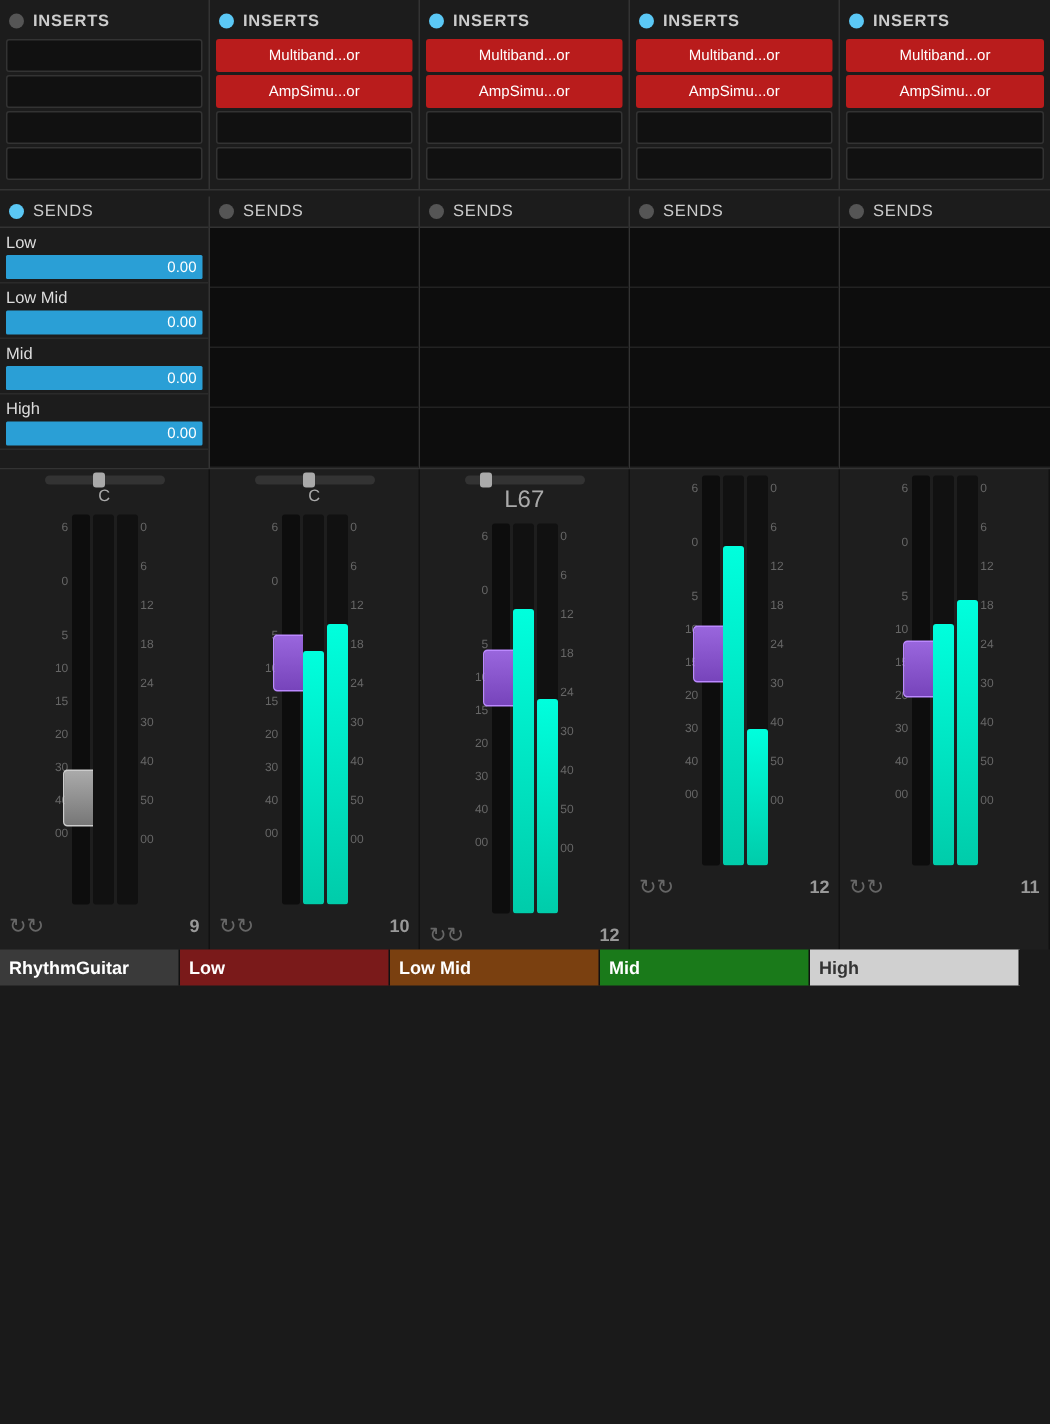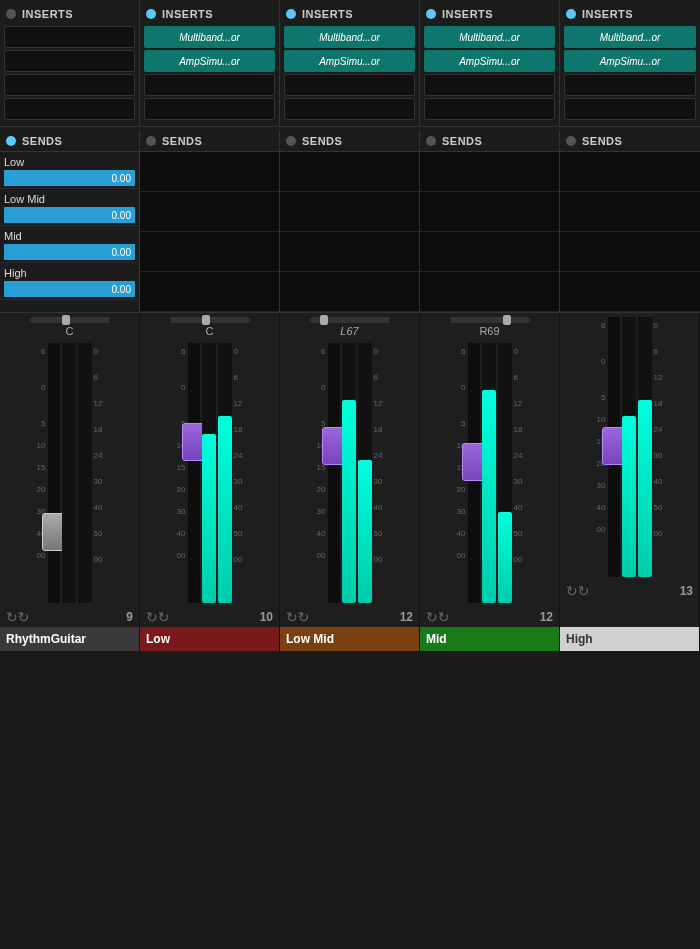--- a/index.html
+++ b/index.html
@@ -47,28 +47,27 @@
     .dot-blue { background: #5bc8f5; }
     .dot-gray { background: #555; }
     .insert-slot {
       background: #111;
       border: 1px solid #333;
       height: 22px;
       margin: 2px 0;
       border-radius: 2px;
     }
     .insert-slot.filled {
-      background: #0f766e;
+      background: #b91c1c;
       display: flex;
       align-items: center;
       justify-content: center;
       font-size: 10px;
       color: #fff;
       border: none;
-      font-style: italic;
     }
     .insert-slot.empty {
       background: #111;
     }
 
     
     .sends-section {
       margin-top: 4px;
     }
     .sends-grid {
@@ -80,21 +79,21 @@
       border-right: 1px solid #333;
     }
     .sends-col:last-child { border-right: none; }
     .sends-header {
       display: flex;
       align-items: center;
       gap: 6px;
       padding: 4px 6px;
       font-size: 11px;
       color: #ccc;
-      font-weight: bold;
+      font-weight: normal;
       letter-spacing: 0.5px;
       border-bottom: 1px solid #333;
     }
     .send-bus-item {
       padding: 2px 4px;
       border-bottom: 1px solid #2a2a2a;
     }
     .send-bus-label {
       font-size: 11px;
       color: #ddd;
@@ -351,21 +350,21 @@
         <div style="width: 100%; padding: 2px 4px; display: flex; justify-content: space-between; align-items: center; margin-top: 4px;">
           <span style="font-size: 14px; color: rgb(102, 102, 102);">↻↻</span>
           <span style="font-size: 12px; color: rgb(153, 153, 153); font-weight: bold;">10</span>
         </div>
       </div>
       <div style="background: rgb(30, 30, 30); border-right: 1px solid rgb(17, 17, 17); width: 140px; display: flex; flex-direction: column; align-items: center; padding: 4px 2px 0px;">
         <div style="width: 100%; display: flex; flex-direction: column; align-items: center; margin-bottom: 6px;">
           <div style="width: 80px; height: 6px; background: rgb(51, 51, 51); border-radius: 3px; position: relative; margin-bottom: 2px;">
             <div style="position: absolute; width: 8px; height: 10px; background: rgb(170, 170, 170); border-radius: 2px; top: -2px; left: 10.4px;"></div>
           </div>
-          <div style="font-size: 11px; color: rgb(170, 170, 170); text-align: center; font-style: italic;">L67</div>
+          <div style="font-size: 16px; color: rgb(170, 170, 170); text-align: center;">L67</div>
         </div>
         <div style="display: flex; flex-direction: row; align-items: flex-start; height: 260px; width: 100%; justify-content: center; gap: 2px;">
           <div style="display: flex; flex-direction: column; font-size: 8px; color: rgb(102, 102, 102); width: 16px; text-align: right; padding-top: 5px; height: 100%;">
             <div style="margin-bottom: 14px; line-height: 1;">6</div>
             <div style="margin-bottom: 14px; line-height: 1;"></div>
             <div style="margin-bottom: 14px; line-height: 1;">0</div>
             <div style="margin-bottom: 14px; line-height: 1;"></div>
             <div style="margin-bottom: 14px; line-height: 1;">5</div>
             <div style="margin-bottom: 14px; line-height: 1;">10</div>
             <div style="margin-bottom: 14px; line-height: 1;">15</div>
@@ -396,26 +395,20 @@
             <div style="margin-bottom: 18px; line-height: 1;">50</div>
             <div style="margin-bottom: 18px; line-height: 1;">00</div>
           </div>
         </div>
         <div style="width: 100%; padding: 2px 4px; display: flex; justify-content: space-between; align-items: center; margin-top: 4px;">
           <span style="font-size: 14px; color: rgb(102, 102, 102);">↻↻</span>
           <span style="font-size: 12px; color: rgb(153, 153, 153); font-weight: bold;">12</span>
         </div>
       </div>
       <div style="background: rgb(30, 30, 30); border-right: 1px solid rgb(17, 17, 17); width: 140px; display: flex; flex-direction: column; align-items: center; padding: 4px 2px 0px;">
-        <div style="width: 100%; display: flex; flex-direction: column; align-items: center; margin-bottom: 6px;">
-          <div style="width: 80px; height: 6px; background: rgb(51, 51, 51); border-radius: 3px; position: relative; margin-bottom: 2px;">
-            <div style="position: absolute; width: 8px; height: 10px; background: rgb(170, 170, 170); border-radius: 2px; top: -2px; left: 53.6px;"></div>
-          </div>
-          <div style="font-size: 11px; color: rgb(170, 170, 170); text-align: center;">R69</div>
-        </div>
         <div style="display: flex; flex-direction: row; align-items: flex-start; height: 260px; width: 100%; justify-content: center; gap: 2px;">
           <div style="display: flex; flex-direction: column; font-size: 8px; color: rgb(102, 102, 102); width: 16px; text-align: right; padding-top: 5px; height: 100%;">
             <div style="margin-bottom: 14px; line-height: 1;">6</div>
             <div style="margin-bottom: 14px; line-height: 1;"></div>
             <div style="margin-bottom: 14px; line-height: 1;">0</div>
             <div style="margin-bottom: 14px; line-height: 1;"></div>
             <div style="margin-bottom: 14px; line-height: 1;">5</div>
             <div style="margin-bottom: 14px; line-height: 1;">10</div>
             <div style="margin-bottom: 14px; line-height: 1;">15</div>
             <div style="margin-bottom: 14px; line-height: 1;">20</div>
@@ -484,24 +477,24 @@
             <div style="margin-bottom: 18px; line-height: 1;">18</div>
             <div style="margin-bottom: 18px; line-height: 1;">24</div>
             <div style="margin-bottom: 18px; line-height: 1;">30</div>
             <div style="margin-bottom: 18px; line-height: 1;">40</div>
             <div style="margin-bottom: 18px; line-height: 1;">50</div>
             <div style="margin-bottom: 18px; line-height: 1;">00</div>
           </div>
         </div>
         <div style="width: 100%; padding: 2px 4px; display: flex; justify-content: space-between; align-items: center; margin-top: 4px;">
           <span style="font-size: 14px; color: rgb(102, 102, 102);">↻↻</span>
-          <span style="font-size: 12px; color: rgb(153, 153, 153); font-weight: bold;">13</span>
+          <span style="font-size: 12px; color: rgb(153, 153, 153); font-weight: bold;">11</span>
         </div>
       </div>
     </div>
   <div class="channel-names-row" id="channel-names-row" style="display:flex;">
-  <div style="width: 140px; padding: 5px 6px; font-size: 12px; font-weight: bold; text-align: left; border-right: 1px solid rgb(17, 17, 17); background: rgb(58, 58, 58); color: rgb(255, 255, 255);">RhythmGuitar</div>
+  <div style="width: 120px; padding: 5px 6px; font-size: 12px; font-weight: bold; text-align: left; border-right: 1px solid rgb(17, 17, 17); background: rgb(58, 58, 58); color: rgb(255, 255, 255);">RhythmGuitar</div>
       <div style="width: 140px; padding: 5px 6px; font-size: 12px; font-weight: bold; text-align: left; border-right: 1px solid rgb(17, 17, 17); background: rgb(122, 26, 26); color: rgb(255, 255, 255);">Low</div>
       <div style="width: 140px; padding: 5px 6px; font-size: 12px; font-weight: bold; text-align: left; border-right: 1px solid rgb(17, 17, 17); background: rgb(122, 64, 16); color: rgb(255, 255, 255);">Low Mid</div>
       <div style="width: 140px; padding: 5px 6px; font-size: 12px; font-weight: bold; text-align: left; border-right: 1px solid rgb(17, 17, 17); background: rgb(26, 122, 26); color: rgb(255, 255, 255);">Mid</div>
       <div style="width: 140px; padding: 5px 6px; font-size: 12px; font-weight: bold; text-align: left; border-right: 1px solid rgb(17, 17, 17); background: rgb(208, 208, 208); color: rgb(51, 51, 51);">High</div>
     </div>
 </div>
 
 </body></html>

